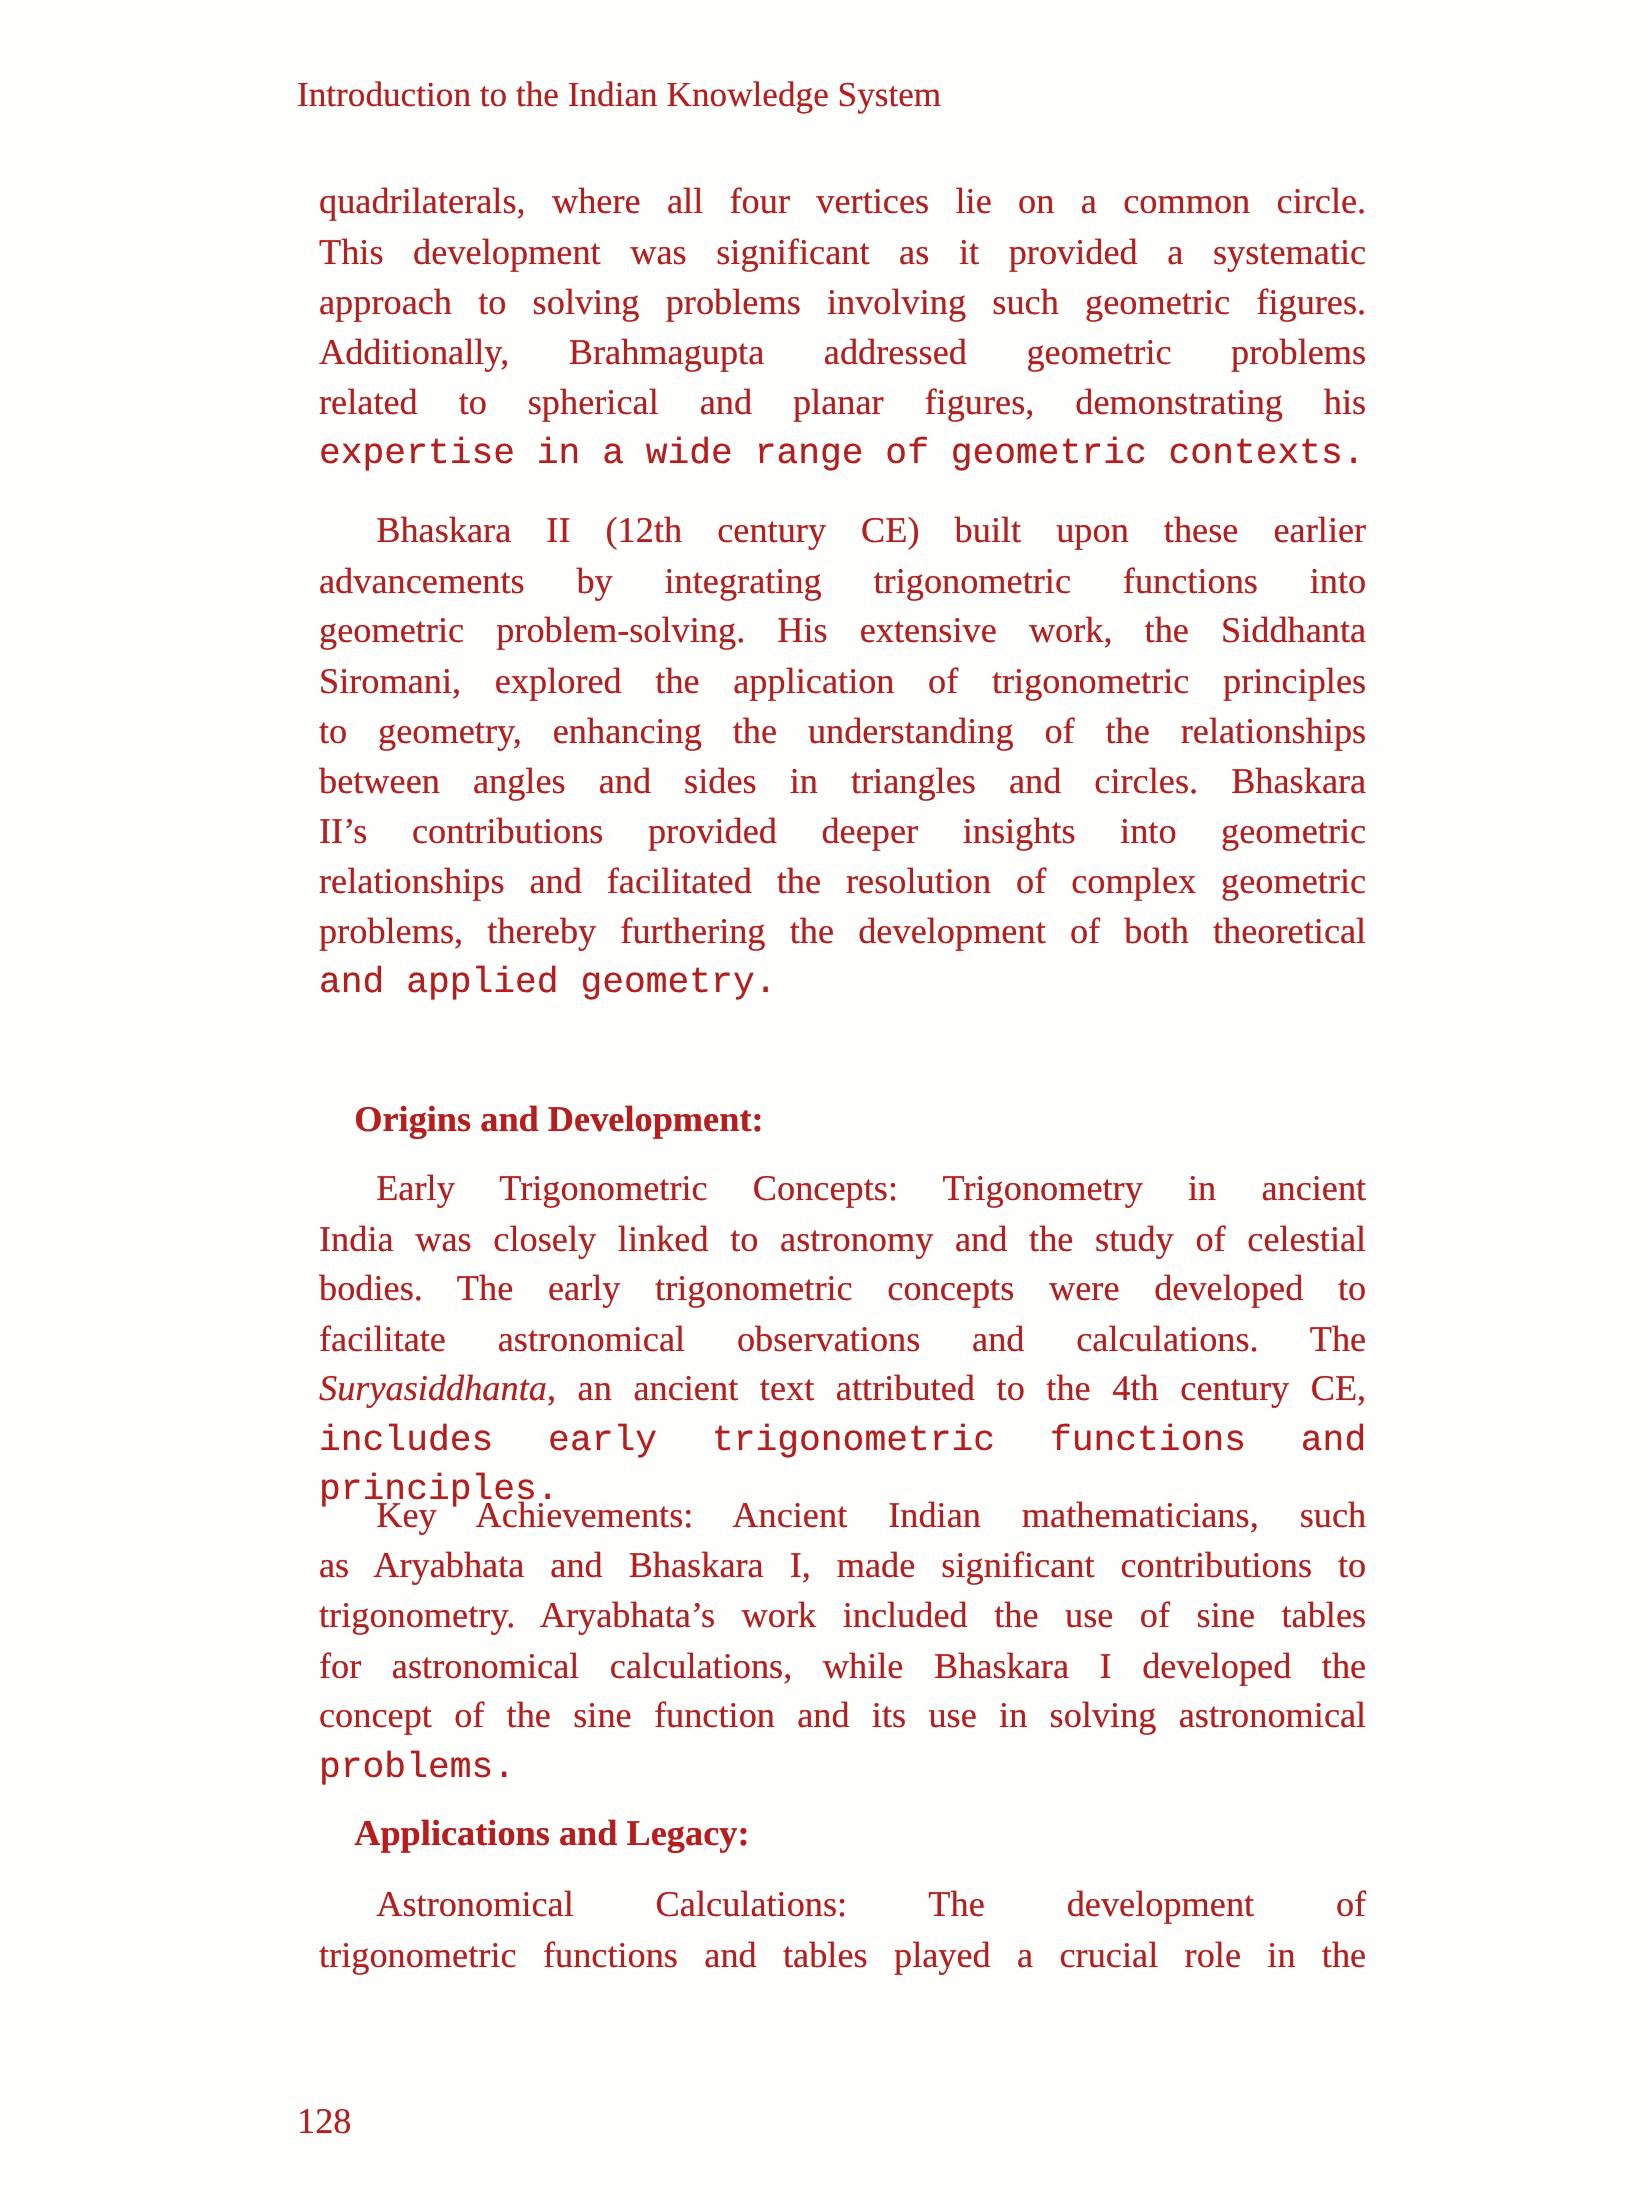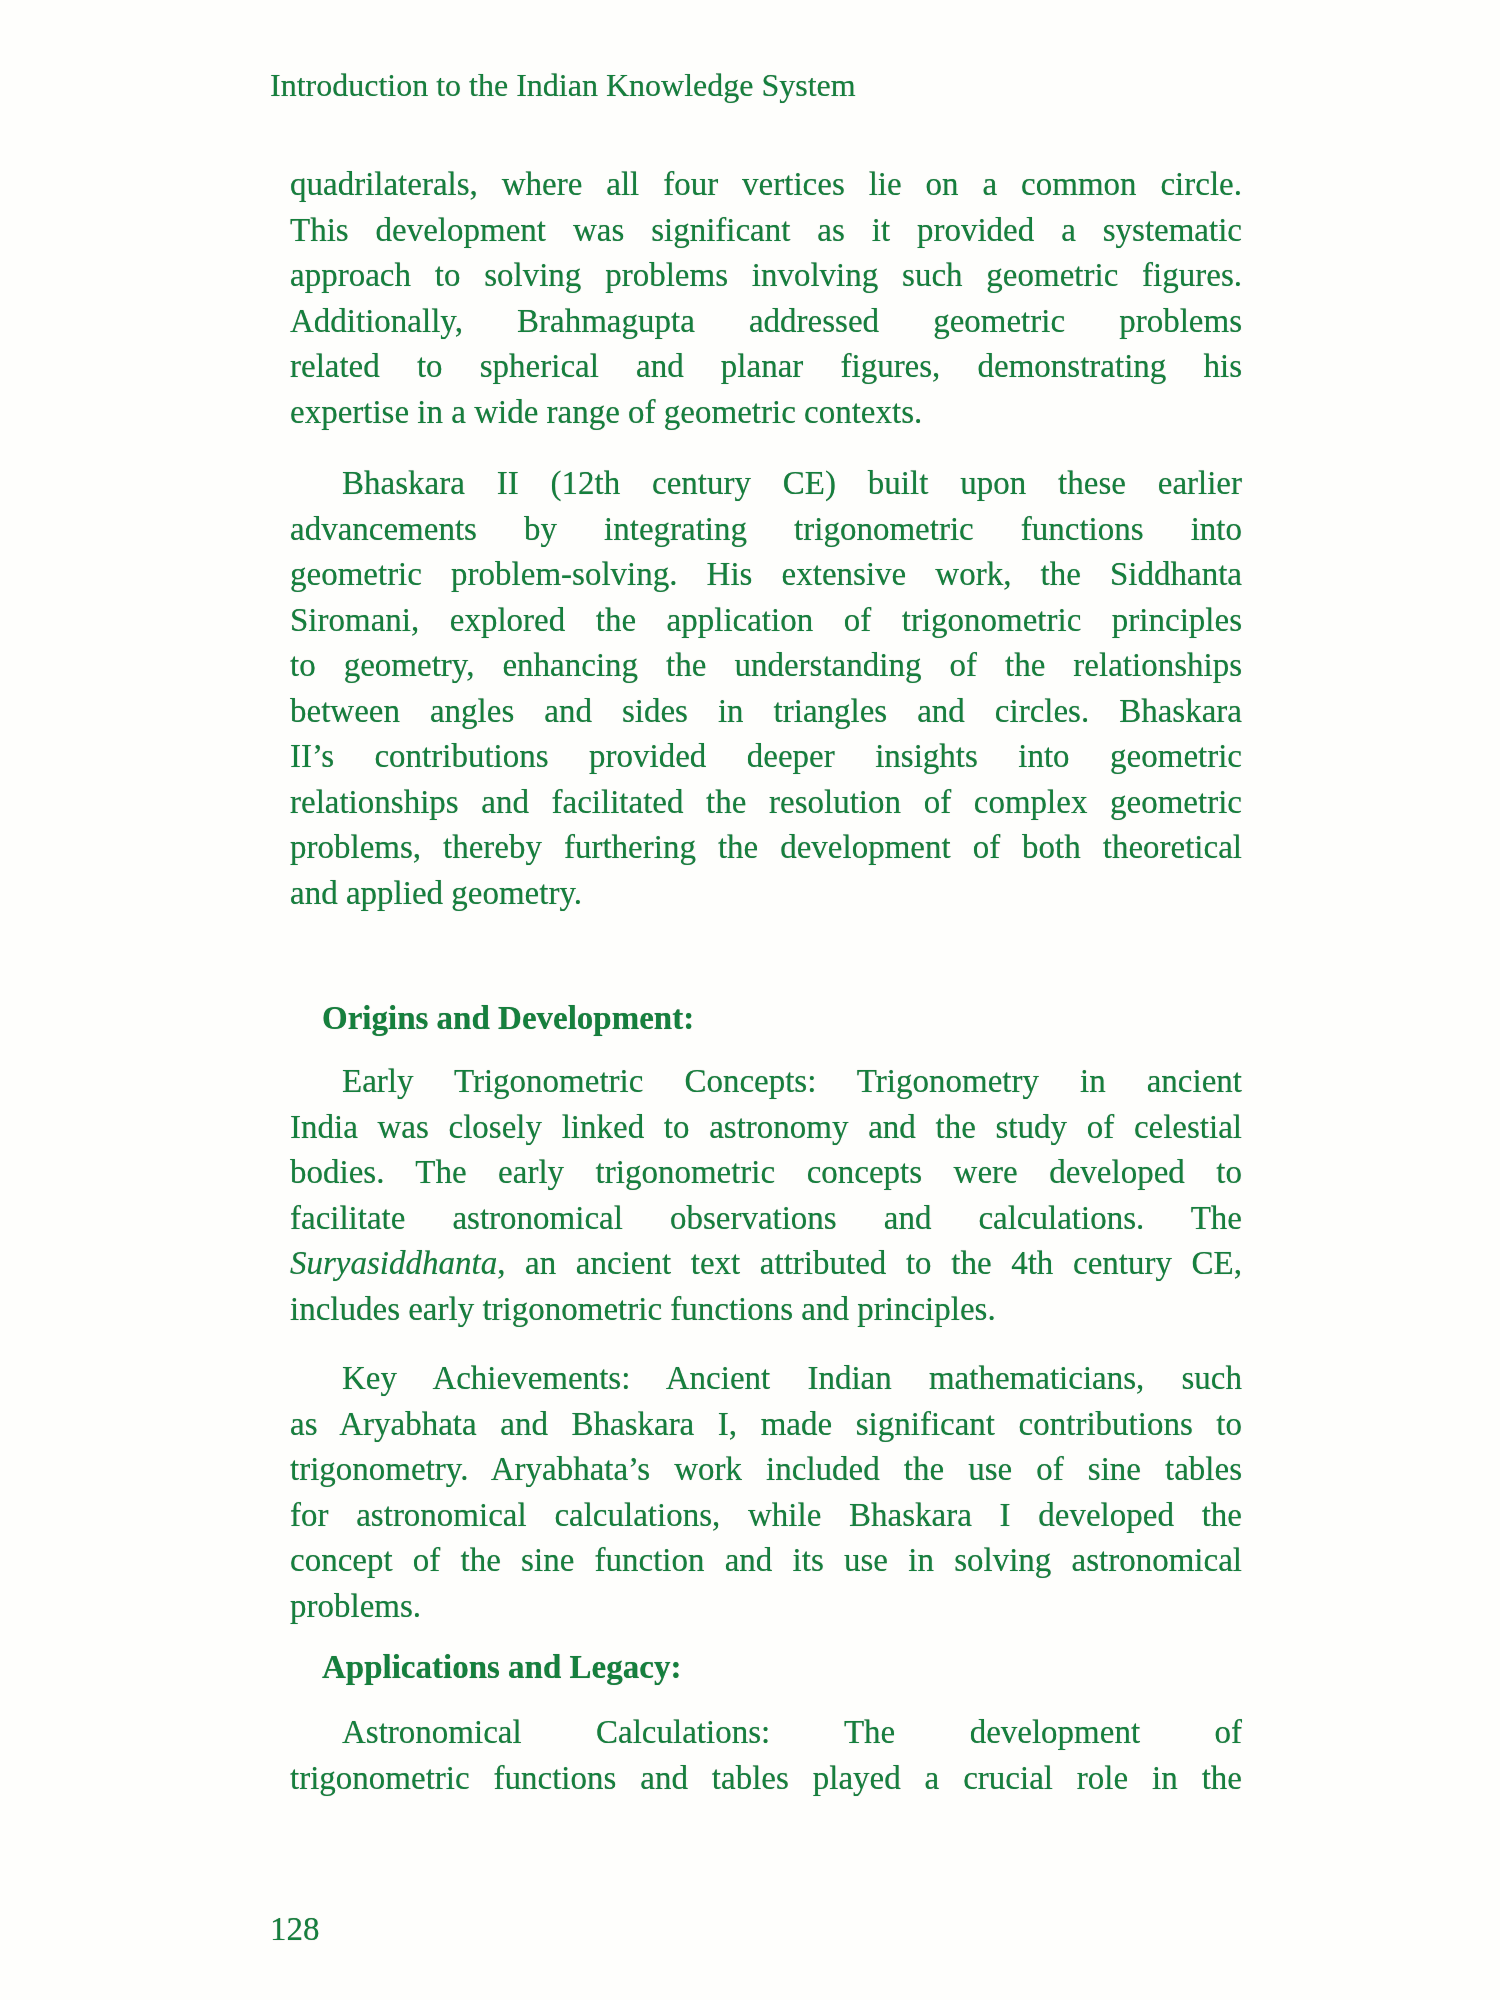--- a/index.html
+++ b/index.html
@@ -7,21 +7,21 @@
     padding: 0;
     background: #ffffff;
   }
   .page {
     position: relative;
     width: 1500px;
     height: 2000px;
     background: #fefefc;
     overflow: hidden;
     font-family: "Liberation Serif", "DejaVu Serif", serif;
-    color: #15803d;
+    color: #b91c1c;
   }
   .running-header,
   .heading,
   .para,
   .page-number {
     position: absolute;
     left: 270px;
     width: 972px;
     font-size: 33px;
     line-height: 45.5px;
@@ -37,20 +37,21 @@
     box-sizing: border-box;
     white-space: nowrap;
   }
   .line {
     text-align: justify;
     text-align-last: justify;
     margin-left: 20px;
   }
   .line.last {
     text-align-last: left;
+    font-family: Liberation Mono, monospace;
   }
   .line.indent {
     padding-left: 52px;
     box-sizing: border-box;
   }
   .b { font-weight: normal; }
   .i { font-style: italic; }
   .page-number {
     width: 200px;
   }

